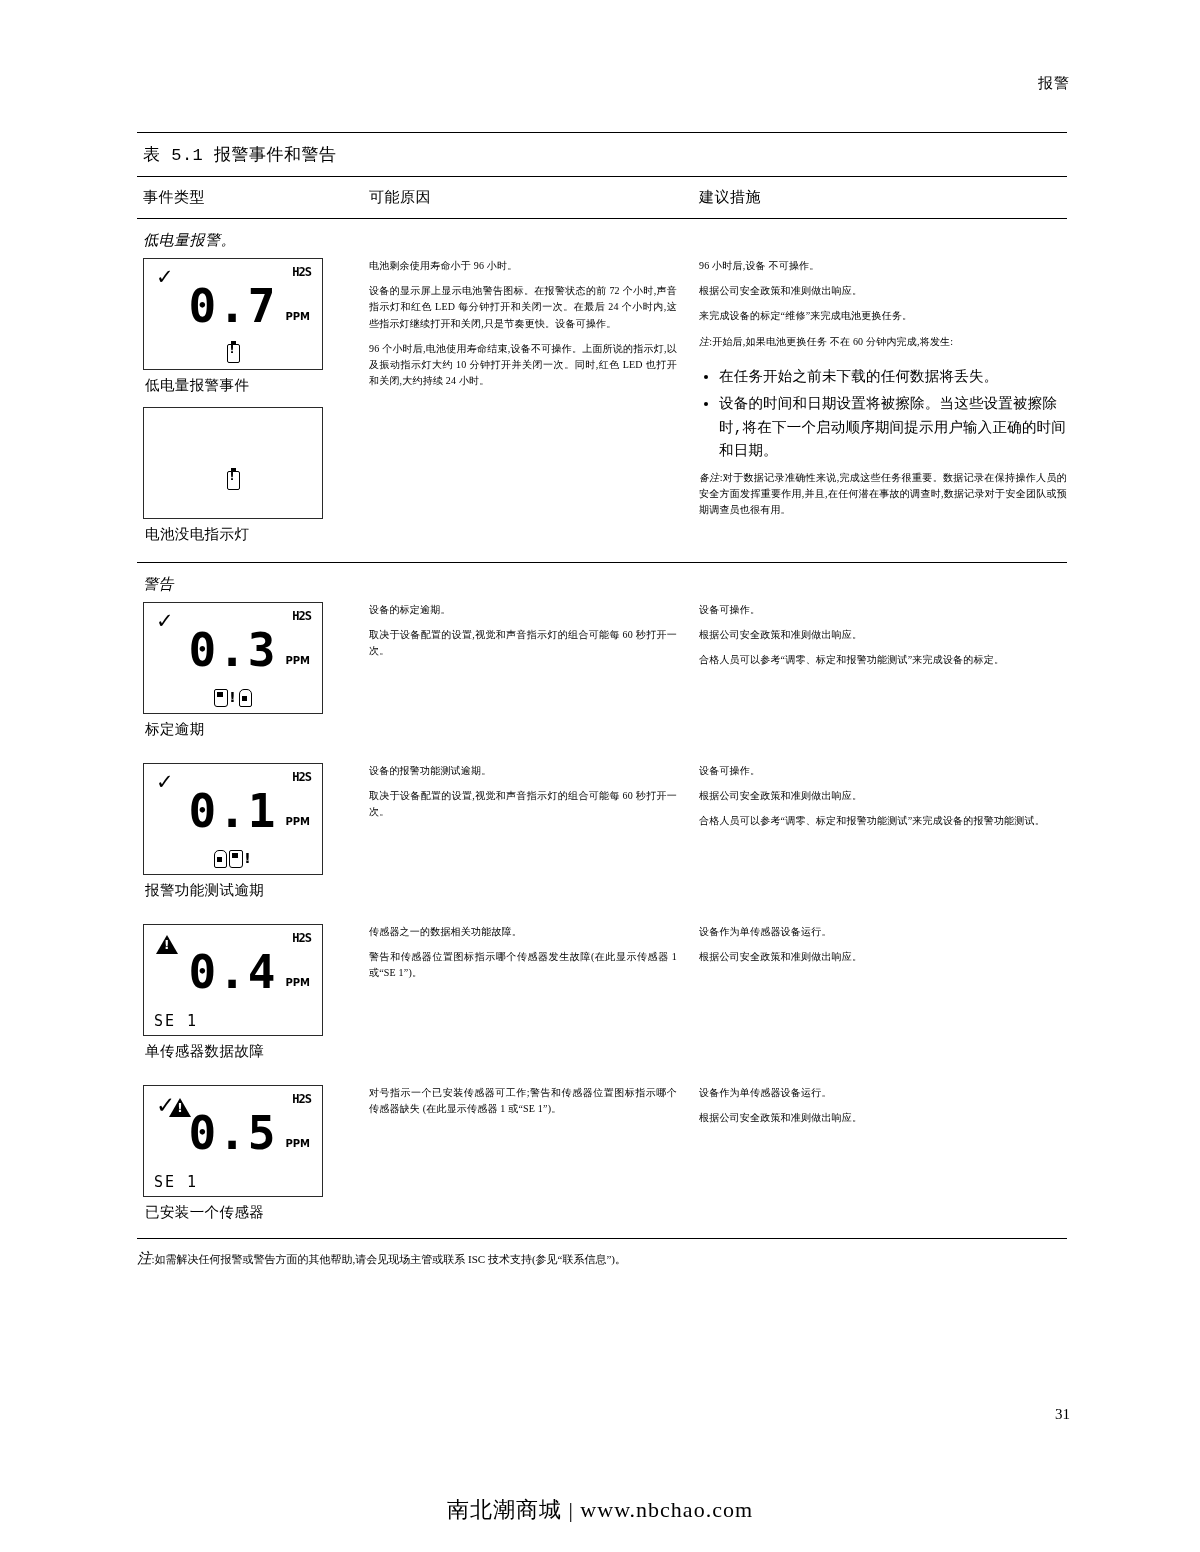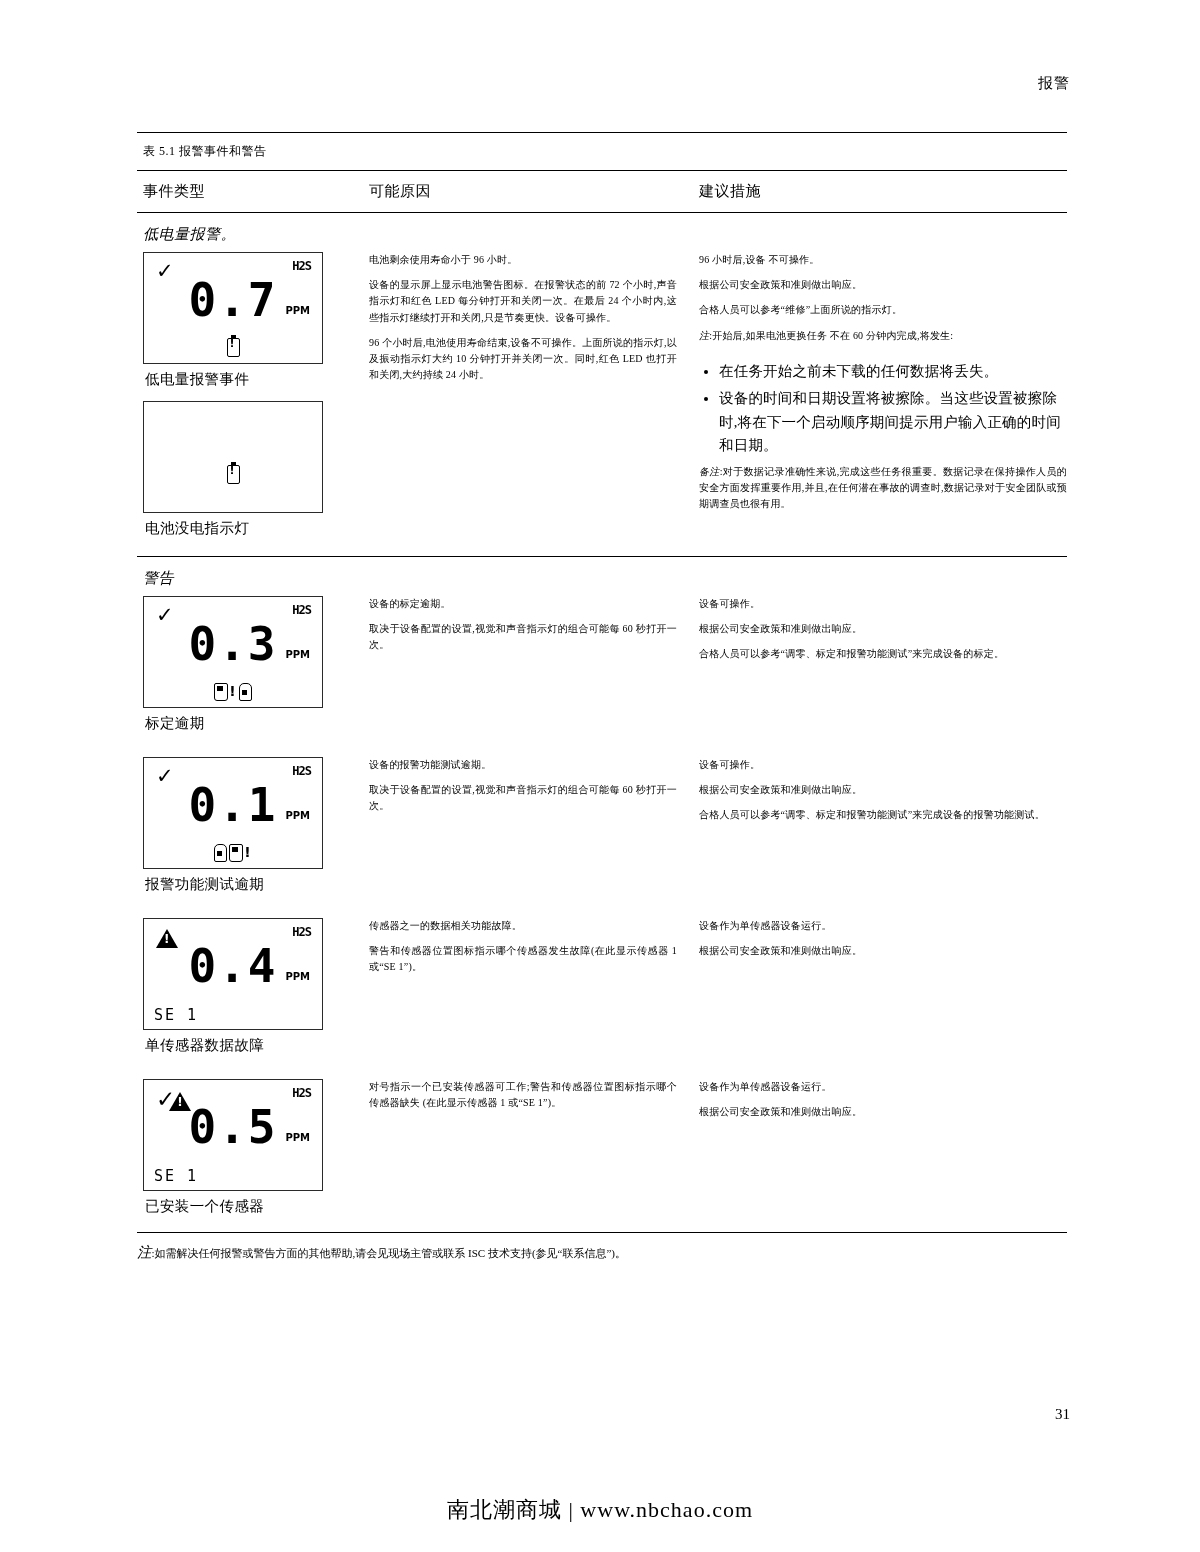--- a/index.html
+++ b/index.html
@@ -36,23 +36,24 @@
   }
   .rule-thick {
     border-top: 1.6px solid #000;
     width: 100%;
   }
   .rule-thin {
     border-top: 1px solid #000;
     width: 100%;
   }
   .table-title {
-    font-size: 12px;
+    font-size: 17px;
     padding: 10px 0 10px 6px;
     letter-spacing: 0.5px;
+    font-family: Liberation Mono, monospace;
   }
   .col-head {
     display: flex;
     font-size: 15px;
     padding: 11px 0 11px 0;
     letter-spacing: 0.5px;
     align-items: flex-end;
   }
   .c1 { width: 232px; padding-left: 6px; box-sizing: border-box;}
   .c2 { width: 330px; box-sizing: border-box;}
@@ -77,20 +78,21 @@
     line-height: 1.62;
     margin: 0 0 9px 0;
     text-align: justify;
     letter-spacing: 0.2px;
   }
   .para:last-child { margin-bottom: 0; }
   .italic { font-style: italic; }
   ul.bullets {
     margin: 16px 0 6px 0;
     padding-left: 20px;
+    font-family: Liberation Mono, monospace;
   }
   ul.bullets li {
     font-size: 14.5px;
     line-height: 1.62;
     margin-bottom: 4px;
     letter-spacing: 0.2px;
   }
   .caption {
     font-size: 14.5px;
     padding: 6px 0 2px 2px;
@@ -308,21 +310,21 @@
 
       <div class="cell2">
         <p class="para">电池剩余使用寿命小于 96 小时。</p>
         <p class="para">设备的显示屏上显示电池警告图标。在报警状态的前 72 个小时,声音指示灯和红色 LED 每分钟打开和关闭一次。在最后 24 个小时内,这些指示灯继续打开和关闭,只是节奏更快。设备可操作。</p>
         <p class="para">96 个小时后,电池使用寿命结束,设备不可操作。上面所说的指示灯,以及振动指示灯大约 10 分钟打开并关闭一次。同时,红色 LED 也打开和关闭,大约持续 24 小时。</p>
       </div>
 
       <div class="cell3">
         <p class="para">96 小时后,设备 不可操作。</p>
         <p class="para">根据公司安全政策和准则做出响应。</p>
-        <p class="para">合格人员可以参考“维修”上面所说的指示灯。</p>
+        <p class="para">来完成设备的标定“维修”来完成电池更换任务。</p>
         <p class="para"><span class="italic">注</span><span>:开始后,如果电池更换任务 不在 60 分钟内完成,将发生:</span></p>
         <ul class="bullets">
           <li>在任务开始之前未下载的任何数据将丢失。</li>
           <li>设备的时间和日期设置将被擦除。当这些设置被擦除时,将在下一个启动顺序期间提示用户输入正确的时间和日期。</li>
         </ul>
         <p class="para"><span class="italic">备注</span><span>:对于数据记录准确性来说,完成这些任务很重要。数据记录在保持操作人员的安全方面发挥重要作用,并且,在任何潜在事故的调查时,数据记录对于安全团队或预期调查员也很有用。</span></p>
       </div>
     </div>
 
     <div class="rule-thin" style="margin-top:10px;"></div>

